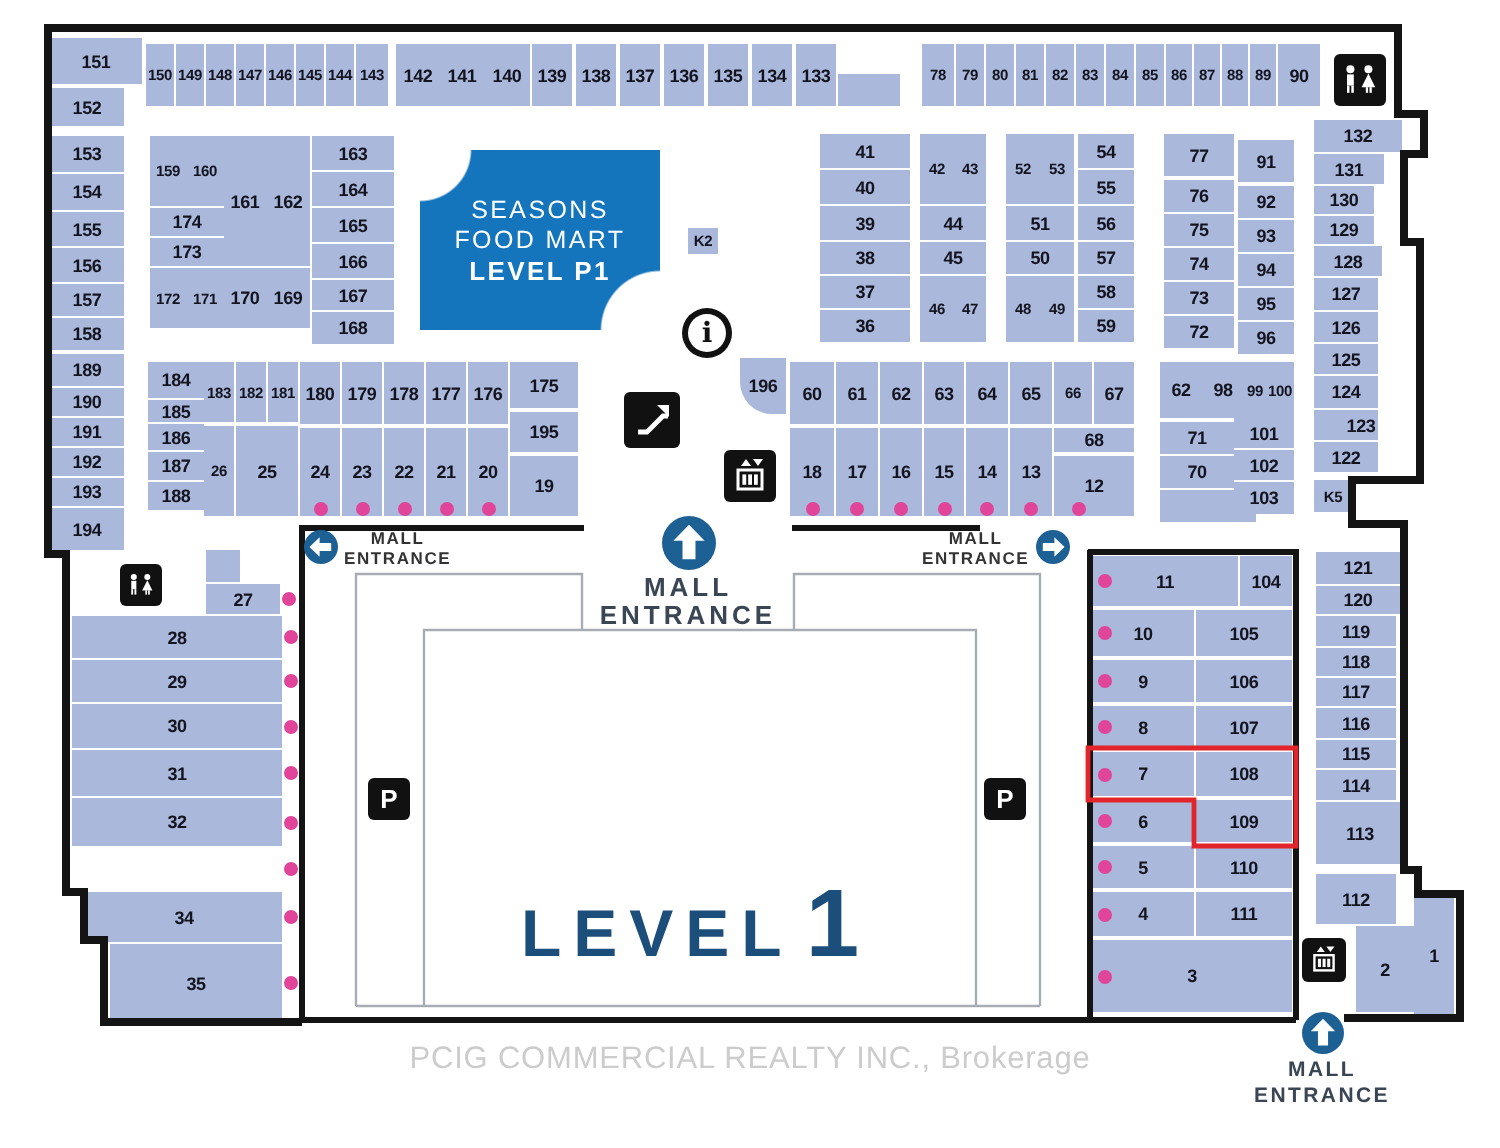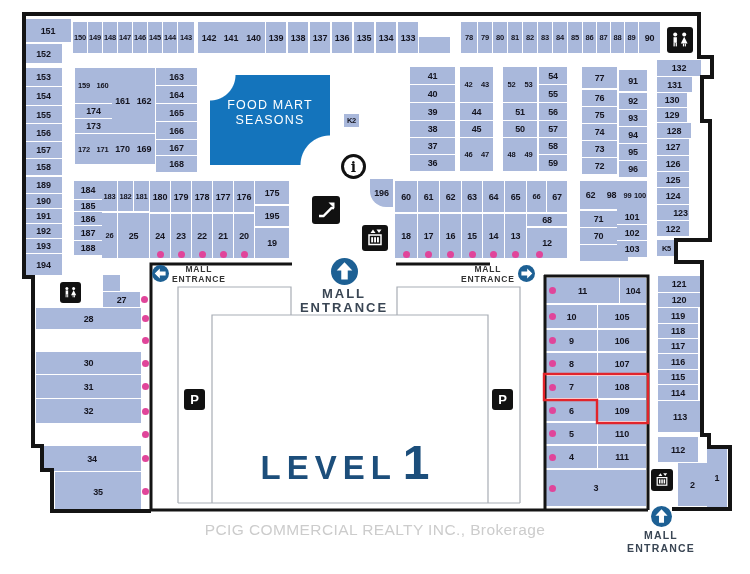--- a/index.html
+++ b/index.html
@@ -237,20 +237,21 @@
       <div class="unit" style="left: 580px; top: 228px; width: 37px; height: 16px; font-size: 9px;">70</div>
       <div class="unit" style="left: 580px; top: 245px; width: 37px; height: 16px; font-size: 9px; padding-left: 48px;">69</div>
       <div class="unit" style="left: 617px; top: 209px; width: 30px; height: 15px; font-size: 9px;">101</div>
       <div class="unit" style="left: 617px; top: 225px; width: 30px; height: 15px; font-size: 9px;">102</div>
       <div class="unit" style="left: 617px; top: 241px; width: 30px; height: 16px; font-size: 9px;">103</div>
       <div class="unit" style="left: 103px; top: 275px; width: 17px; height: 16px; font-size: 7.5px;"></div>
       <div class="unit" style="left: 103px; top: 292px; width: 37px; height: 15px; font-size: 9px;">27</div>
       <span class="dot" style="left: 140.5px; top: 296px;"></span>
       <div class="unit" style="left: 36px; top: 308px; width: 105px; height: 21px; font-size: 9px;">28</div>
       <span class="dot" style="left: 141.5px; top: 315px;"></span>
+      <div class="unit" style="left: 36px; top: 330px; width: 105px; height: 21px; font-size: 9px;">29</div>
       <span class="dot" style="left: 141.5px; top: 337px;"></span>
       <div class="unit" style="left: 36px; top: 352px; width: 105px; height: 22px; font-size: 9px;">30</div>
       <span class="dot" style="left: 141.5px; top: 359.5px;"></span>
       <div class="unit" style="left: 36px; top: 375px; width: 105px; height: 23px; font-size: 9px;">31</div>
       <span class="dot" style="left: 141.5px; top: 383px;"></span>
       <div class="unit" style="left: 36px; top: 399px; width: 105px; height: 24px; font-size: 9px;">32</div>
       <span class="dot" style="left: 141.5px; top: 407.5px;"></span>
       <span class="dot" style="left: 141.5px; top: 431px;"></span>
       <div class="unit" style="left: 43px; top: 446px; width: 98px; height: 25px; font-size: 9px;">34</div>
       <span class="dot" style="left: 141.5px; top: 455px;"></span>
@@ -344,22 +345,23 @@
       <rect x="6.2" y="9.2" width="1.9" height="5.2" fill="#fff"></rect>
       <rect x="9.1" y="9.2" width="1.9" height="5.2" fill="#fff"></rect>
       <rect x="12" y="9.2" width="1.9" height="5.2" fill="#fff"></rect>
         </svg>
       </div>
       <div class="picon" style="left: 184px; top: 389px; width: 21px; height: 21px; font-size: 13px;">P</div>
       <div class="picon" style="left: 492px; top: 389px; width: 21px; height: 21px; font-size: 13px;">P</div>
     </div>
 
   <div class="seasons">
+    <span class="l">SEASONS</span>
     <span class="l">FOOD MART</span>
-    <span class="l">SEASONS</span>
+    <span class="l b">LEVEL P1</span>
   </div>
 
   <div class="entrance ent-center">
     <span class="arrow-circle">
       <svg width="27" height="27" viewBox="0 0 20 20">
           <polygon points="10,3.2 4.2,9.2 7.6,9.2 7.6,16 12.4,16 12.4,9.2 15.8,9.2" fill="#fff"></polygon>
         </svg>
     </span>
     <span class="ent-text">
       <span>MALL</span><br>

